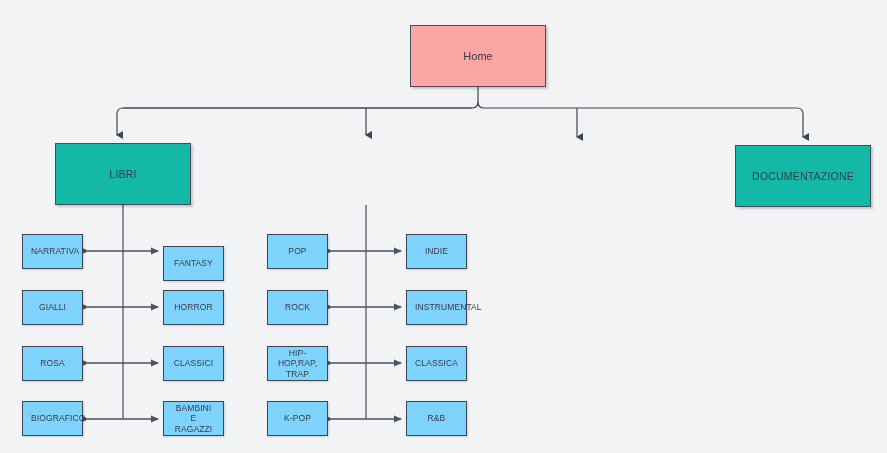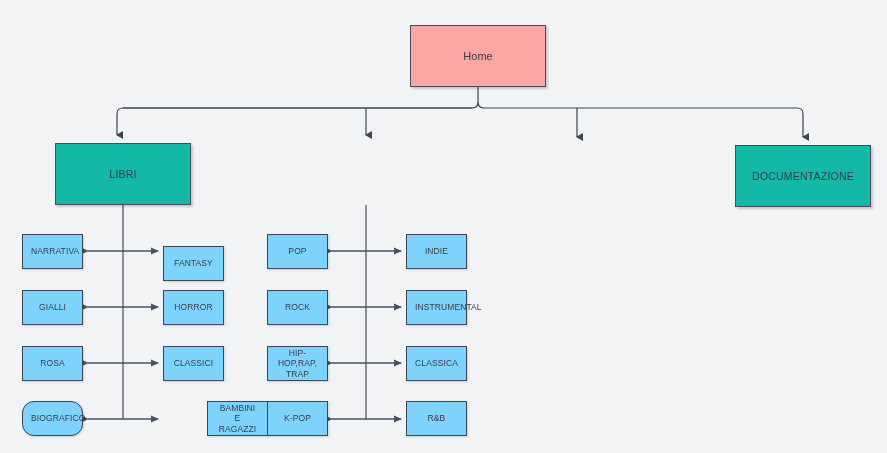--- a/index.html
+++ b/index.html
@@ -143,24 +143,24 @@
   </div>
   <div class="node node-leaf" style="left:163px; top:290px; width:61px; height:35px;text-align:center;">
     <span class="label">HORROR</span>
   </div>
   <div class="node node-leaf" style="left:22px; top:346px; width:61px; height:35px;">
     <span class="label">ROSA</span>
   </div>
   <div class="node node-leaf" style="left:163px; top:346px; width:61px; height:35px;">
     <span class="label">CLASSICI</span>
   </div>
-  <div class="node node-leaf overflow" style="left:22px; top:401px; width:61px; height:35px;border-radius:12px;">
+  <div class="node node-leaf overflow" style="left:22px; top:401px; width:61px; height:35px;">
     <span class="label">BIOGRAFICO</span>
   </div>
-  <div class="node node-leaf" style="left:163px; top:401px; width:61px; height:35px;margin-left:44px;">
+  <div class="node node-leaf" style="left:163px; top:401px; width:61px; height:35px;">
     <span class="label">BAMBINI E RAGAZZI</span>
   </div>
 
   <div class="node node-leaf" style="left:267px; top:234px; width:61px; height:35px;">
     <span class="label">POP</span>
   </div>
   <div class="node node-leaf" style="left:406px; top:234px; width:61px; height:35px;">
     <span class="label">INDIE</span>
   </div>
   <div class="node node-leaf" style="left:267px; top:290px; width:61px; height:35px;">

